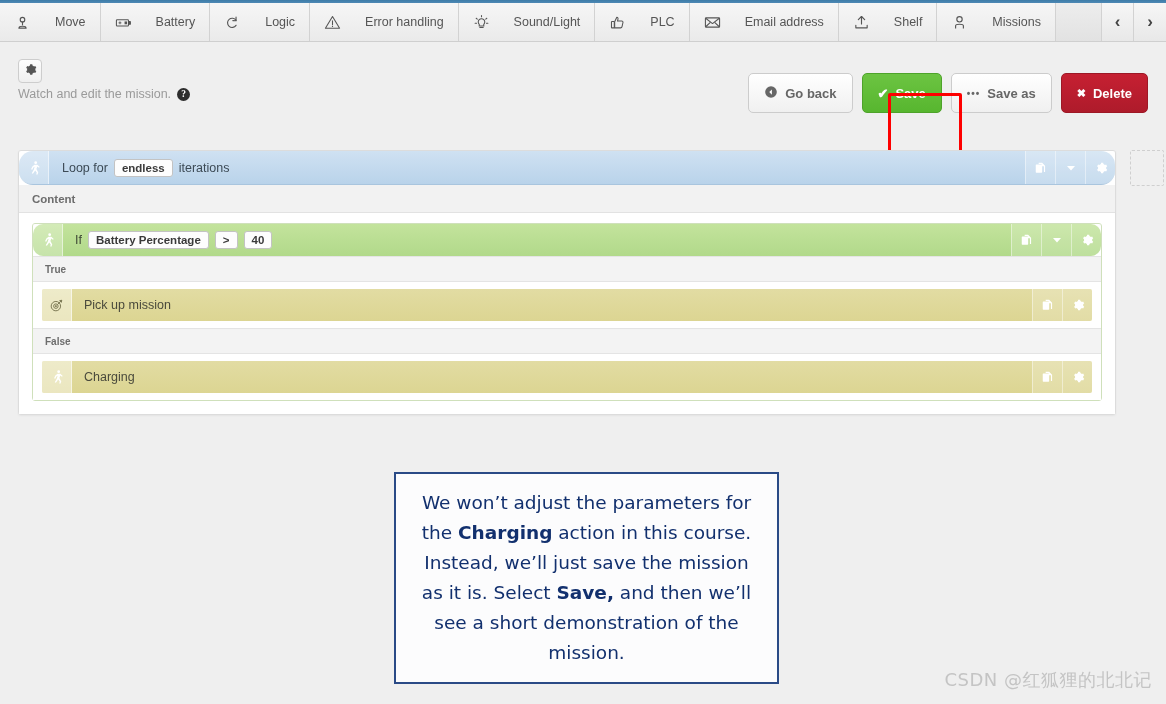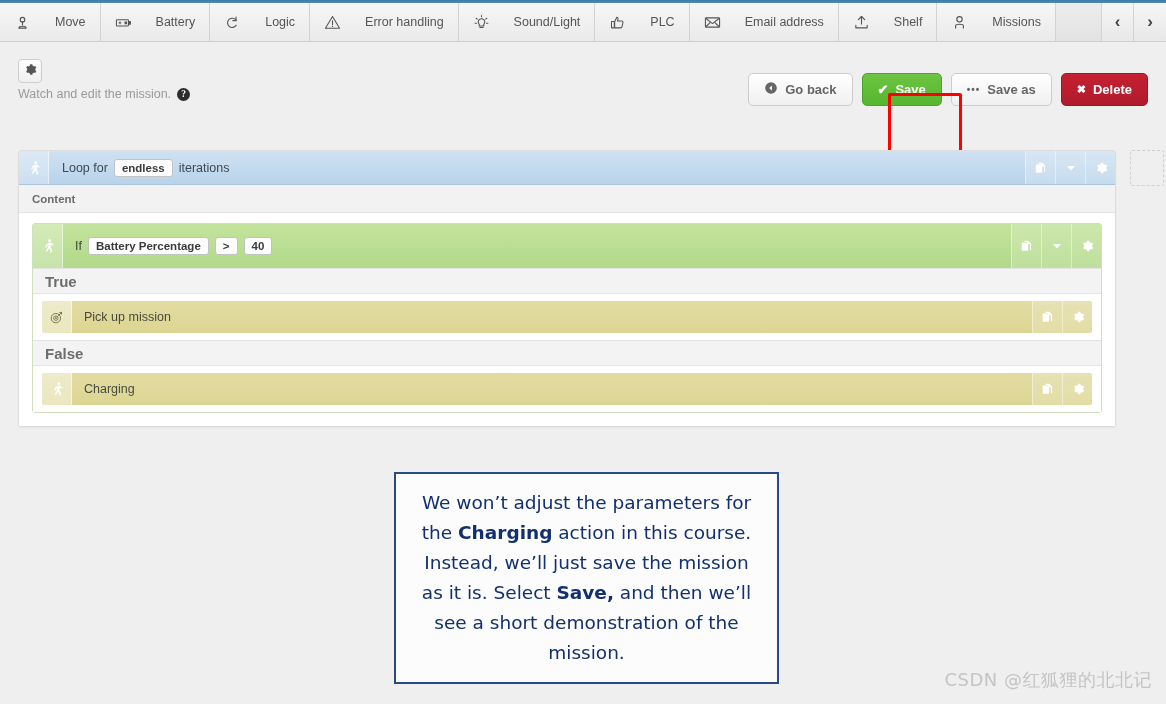--- a/index.html
+++ b/index.html
@@ -57,21 +57,21 @@
   .page-subtitle { font-size: 12.5px; color: #9a9a9a; }
   .help-dot {
     width: 13px; height: 13px; border-radius: 50%; background: #2d2d2d;
     color: #fff; font-size: 9.5px; font-weight: bold; line-height: 13px;
     text-align: center; cursor: pointer; font-family: "Liberation Serif", serif;
   }
 
   .action-bar { position: absolute; right: 18px; top: 30px; display: flex; align-items: center; gap: 9px; }
   .btn {
     display: flex; align-items: center; gap: 7px;
-    height: 33px; padding: 0 15px; border-radius: 5px;
+    height: 40px; padding: 0 15px; border-radius: 5px;
     font-size: 13px; font-weight: bold; cursor: pointer; border: 1px solid transparent;
     white-space: nowrap;
   }
   .btn-light {
     background: linear-gradient(180deg,#ffffff 0%, #f0f0f0 100%);
     border-color: #cccccc; color: #666;
   }
   .btn-green {
     background: linear-gradient(180deg,#6cc442 0%, #57b62f 100%);
     border-color: #4ea32a; color: #fff;
@@ -93,20 +93,21 @@
   }
   .drop-zone {
     position: absolute; left: 1130px; top: 150px; width: 34px; height: 36px;
     border: 1px dashed #cfcfcf; border-radius: 2px;
   }
 
   .loop-head {
     display: flex; align-items: stretch; height: 34px;
     background: linear-gradient(180deg,#cfe1f2 0%, #b9d3ea 100%);
     border-bottom: 1px solid #a9c5de;
+    border-radius: 14px;
   }
   .badge-icon {
     width: 30px; flex: 0 0 30px; display: flex; align-items: center; justify-content: center;
     background: rgba(255,255,255,0.28);
     border-right: 1px solid rgba(255,255,255,0.5);
   }
   .loop-label {
     flex: 1 1 auto; display: flex; align-items: center; gap: 6px;
     padding-left: 13px; font-size: 12.5px; color: #3c4a55;
   }
@@ -124,32 +125,33 @@
 
   .section-label {
     height: 28px; display: flex; align-items: center; padding-left: 13px;
     font-size: 11.5px; font-weight: bold; color: #6d6d6d;
     background: #f2f2f2; border-bottom: 1px solid #e2e2e2;
   }
   .loop-body { padding: 10px 13px 13px 13px; background: #fff; }
 
   .if-panel { border: 1px solid #cfe0bb; border-radius: 3px; background: #fff; }
   .if-head {
-    display: flex; align-items: stretch; height: 44px;
+    display: flex; align-items: stretch; height: 32px;
     background: linear-gradient(180deg,#c3e39c 0%, #b1d98a 100%);
+    border-radius: 10px;
   }
   .if-label {
     flex: 1 1 auto; display: flex; align-items: center; gap: 6px;
     padding-left: 12px; font-size: 12.5px; color: #3f4a36;
   }
   .if-head .rowbtn { background: rgba(255,255,255,0.17); }
   .if-body { padding: 0; background: #fff; }
   .branch-label {
     height: 26px; display: flex; align-items: center; padding-left: 12px;
-    font-size: 15px; font-weight: bold; color: #6d6d6d;
+    font-size: 10px; font-weight: bold; color: #6d6d6d;
     background: #f3f3f3; border-bottom: 1px solid #e4e4e4; border-top: 1px solid #e4e4e4;
   }
   .branch-items { padding: 7px 9px; }
 
   .act-row {
     display: flex; align-items: stretch; height: 32px; margin-bottom: 5px;
     border-radius: 2px; overflow: hidden;
   }
   .act-row:last-child { margin-bottom: 0; }
   .act-row.tan { background: linear-gradient(180deg,#e2dca3 0%, #dcd592 100%); }

